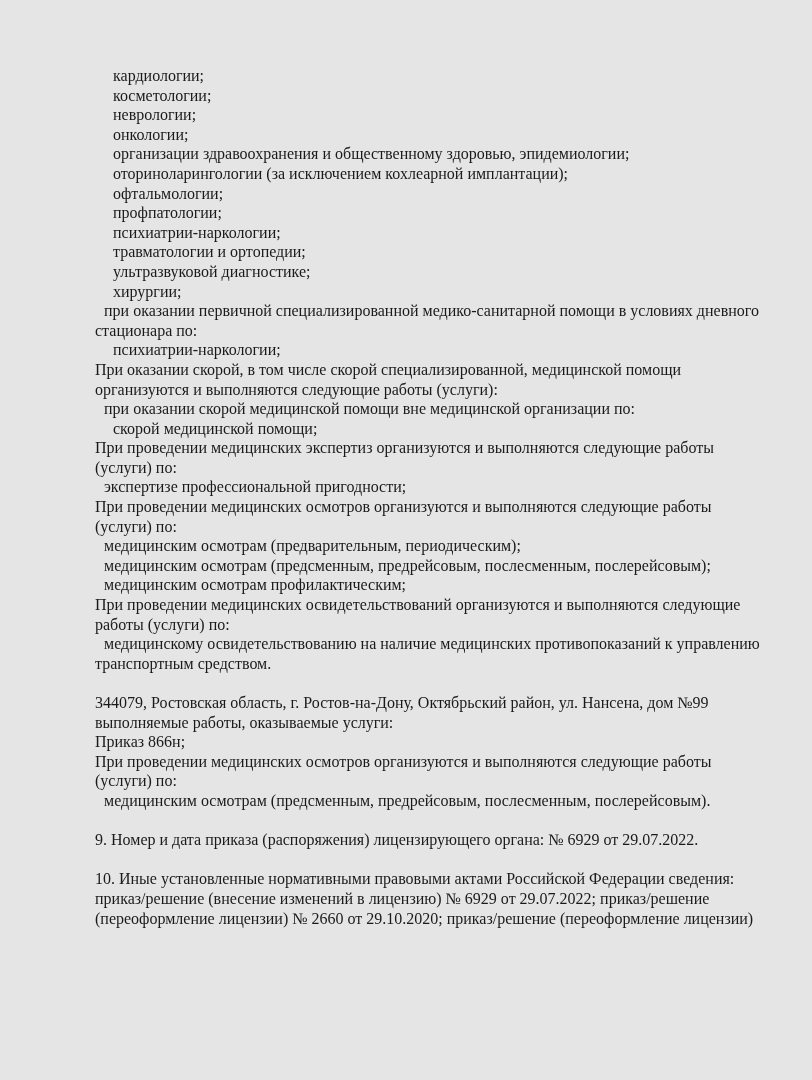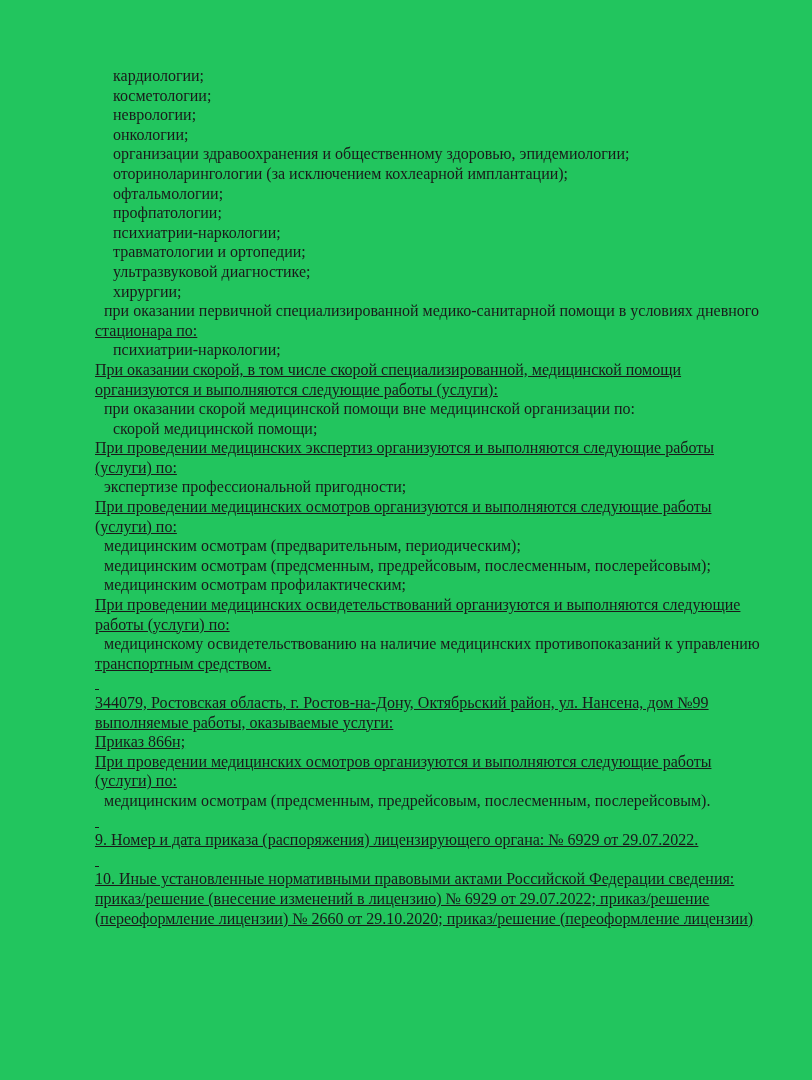--- a/index.html
+++ b/index.html
@@ -4,39 +4,39 @@
 <style>
   html, body {
     margin: 0;
     padding: 0;
     background: #ffffff;
   }
   .page {
     position: relative;
     width: 812px;
     height: 1080px;
-    background: #22c55e;
+    background: #e5e5e5;
     overflow: hidden;
     font-family: "Liberation Serif", "DejaVu Serif", serif;
     font-size: 16px;
     line-height: 19.6px;
     color: #1a1a1a;
   }
   .text-block {
     position: absolute;
     top: 66px;
     left: 95px;
     width: 700px;
     white-space: pre;
   }
   .line {
     height: 19.6px;
     white-space: pre;
   }
-  .indent-0 { padding-left: 0; text-decoration: underline; }
+  .indent-0 { padding-left: 0; }
   .indent-1 { padding-left: 9px; }
   .indent-2 { padding-left: 18px; }
   .blank    {  }
 </style>
 </head>
 <body>
 
 <div class="page">
   <div class="text-block" id="license-text-block"><div class="line indent-2">кардиологии;</div><div class="line indent-2">косметологии;</div><div class="line indent-2">неврологии;</div><div class="line indent-2">онкологии;</div><div class="line indent-2">организации здравоохранения и общественному здоровью, эпидемиологии;</div><div class="line indent-2">оториноларингологии (за исключением кохлеарной имплантации);</div><div class="line indent-2">офтальмологии;</div><div class="line indent-2">профпатологии;</div><div class="line indent-2">психиатрии-наркологии;</div><div class="line indent-2">травматологии и ортопедии;</div><div class="line indent-2">ультразвуковой диагностике;</div><div class="line indent-2">хирургии;</div><div class="line indent-1">при оказании первичной специализированной медико-санитарной помощи в условиях дневного</div><div class="line indent-0">стационара по:</div><div class="line indent-2">психиатрии-наркологии;</div><div class="line indent-0">При оказании скорой, в том числе скорой специализированной, медицинской помощи</div><div class="line indent-0">организуются и выполняются следующие работы (услуги):</div><div class="line indent-1">при оказании скорой медицинской помощи вне медицинской организации по:</div><div class="line indent-2">скорой медицинской помощи;</div><div class="line indent-0">При проведении медицинских экспертиз организуются и выполняются следующие работы</div><div class="line indent-0">(услуги) по:</div><div class="line indent-1">экспертизе профессиональной пригодности;</div><div class="line indent-0">При проведении медицинских осмотров организуются и выполняются следующие работы</div><div class="line indent-0">(услуги) по:</div><div class="line indent-1">медицинским осмотрам (предварительным, периодическим);</div><div class="line indent-1">медицинским осмотрам (предсменным, предрейсовым, послесменным, послерейсовым);</div><div class="line indent-1">медицинским осмотрам профилактическим;</div><div class="line indent-0">При проведении медицинских освидетельствований организуются и выполняются следующие</div><div class="line indent-0">работы (услуги) по:</div><div class="line indent-1">медицинскому освидетельствованию на наличие медицинских противопоказаний к управлению</div><div class="line indent-0">транспортным средством.</div><div class="line indent-0 blank">&nbsp;</div><div class="line indent-0">344079, Ростовская область, г. Ростов-на-Дону, Октябрьский район, ул. Нансена, дом №99</div><div class="line indent-0">выполняемые работы, оказываемые услуги:</div><div class="line indent-0">Приказ 866н;</div><div class="line indent-0">При проведении медицинских осмотров организуются и выполняются следующие работы</div><div class="line indent-0">(услуги) по:</div><div class="line indent-1">медицинским осмотрам (предсменным, предрейсовым, послесменным, послерейсовым).</div><div class="line indent-0 blank">&nbsp;</div><div class="line indent-0">9. Номер и дата приказа (распоряжения) лицензирующего органа: № 6929 от 29.07.2022.</div><div class="line indent-0 blank">&nbsp;</div><div class="line indent-0">10. Иные установленные нормативными правовыми актами Российской Федерации сведения:</div><div class="line indent-0">приказ/решение (внесение изменений в лицензию) № 6929 от 29.07.2022; приказ/решение</div><div class="line indent-0">(переоформление лицензии) № 2660 от 29.10.2020; приказ/решение (переоформление лицензии)</div></div>
 </div>

